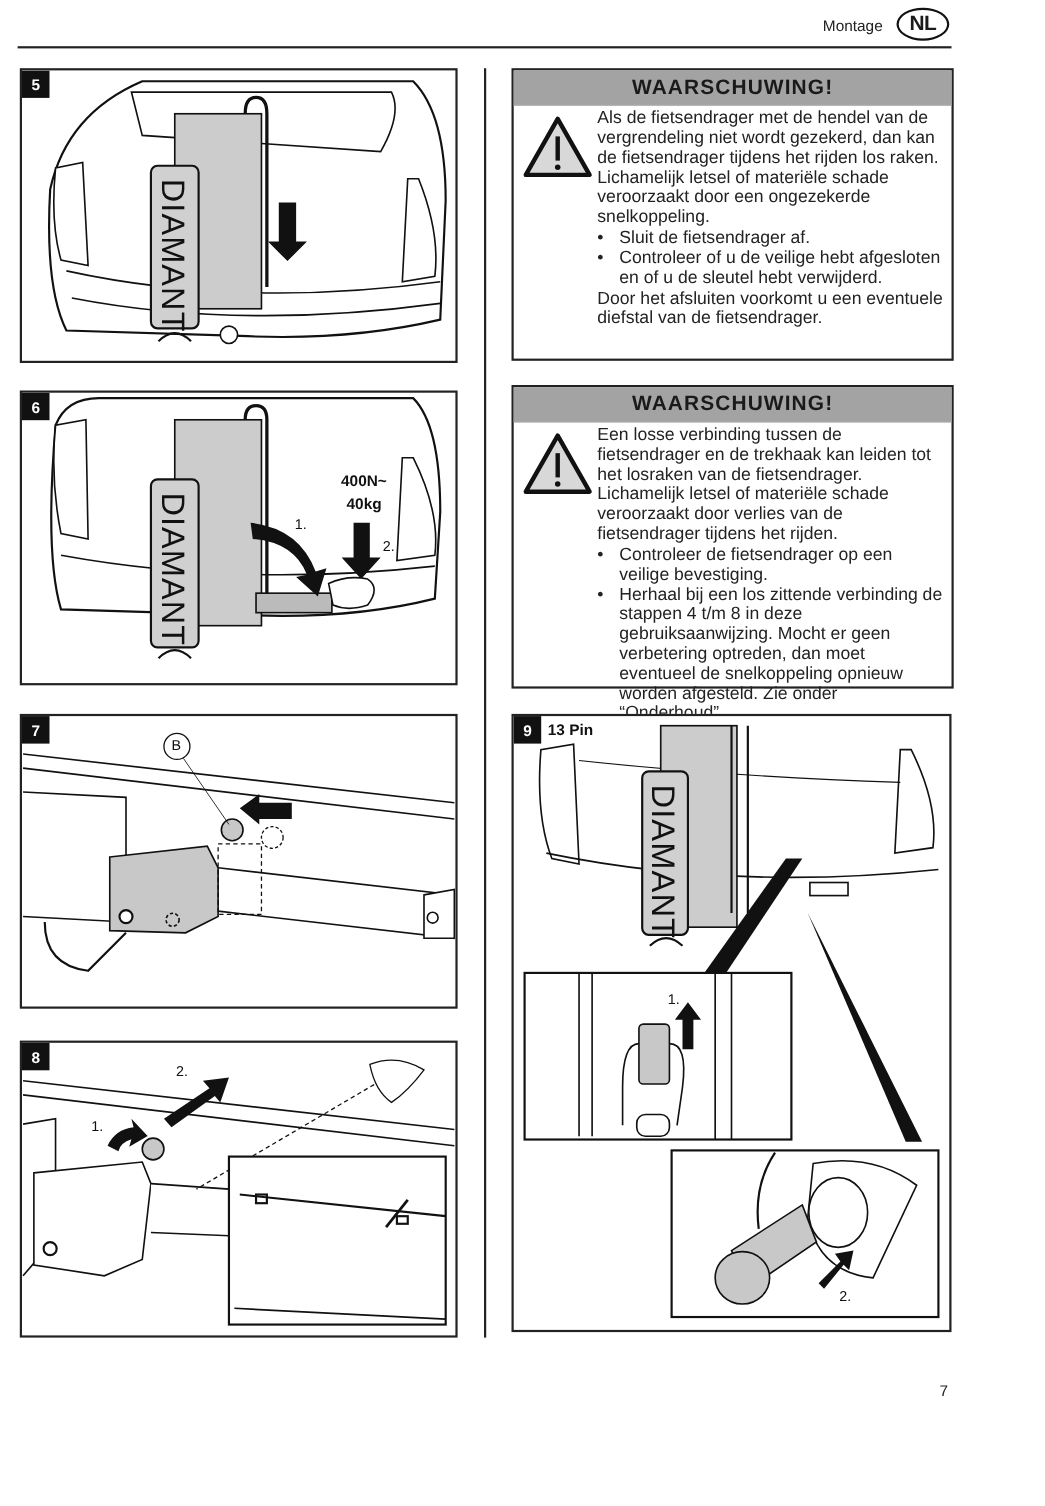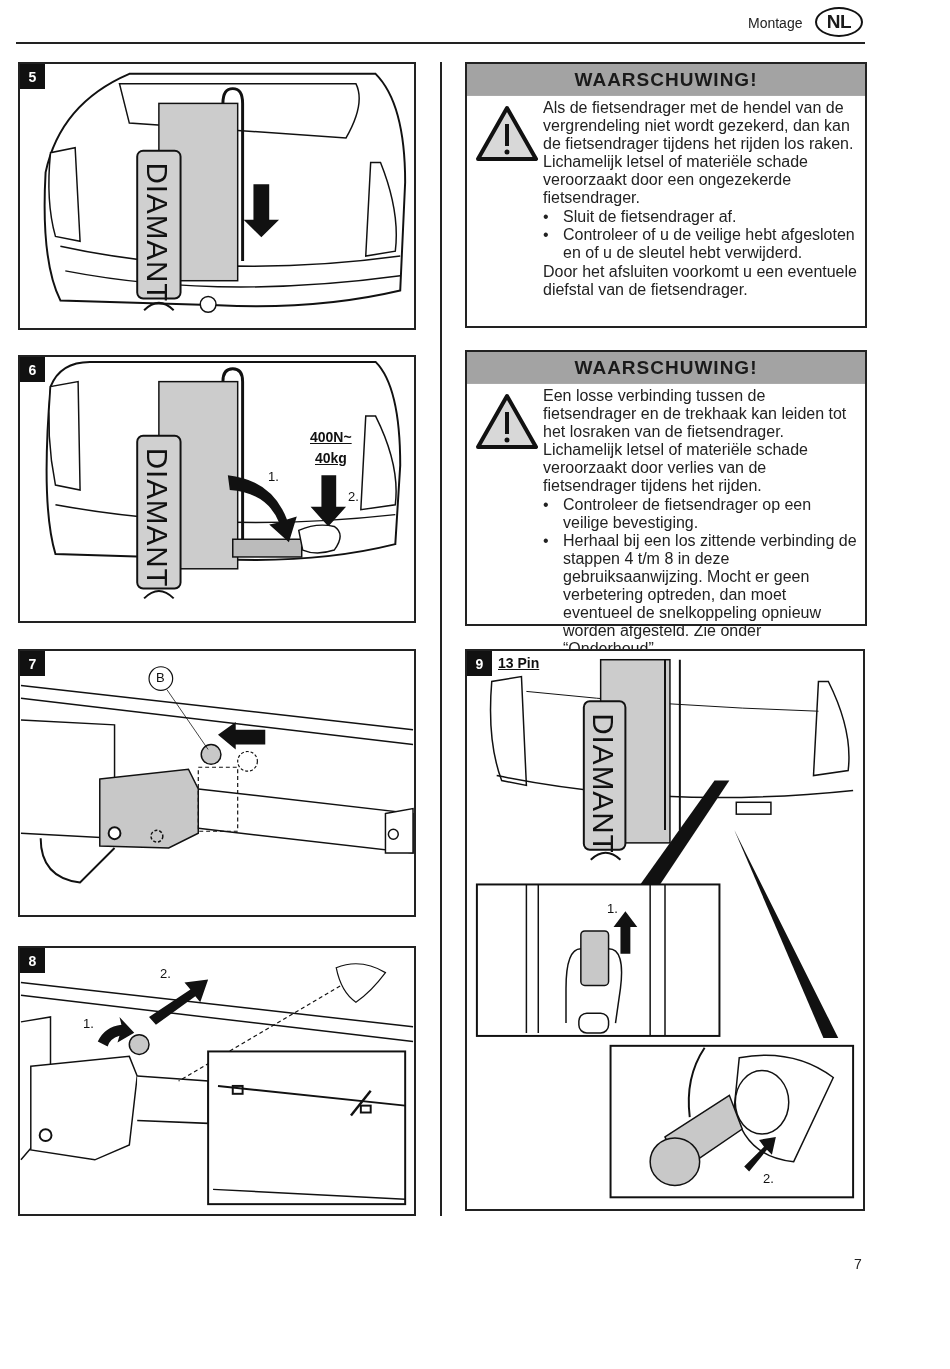--- a/index.html
+++ b/index.html
@@ -26,21 +26,21 @@
     position: absolute; border: 2px solid #222; box-sizing: border-box; background: #fff; overflow: hidden;
   }
   .fig svg { position: absolute; left: 0; top: 0; width: 100%; height: 100%; }
   .step-num {
     position: absolute; left: 0; top: 0; width: 25px; height: 25px; background: #111; color: #fff;
     font-weight: bold; font-size: 14px; display: flex; align-items: center; justify-content: center; z-index: 2;
   }
   .fig-label {
     position: absolute; font-size: 13px; color: #111; z-index: 2;
   }
-  .fig-label.bold { font-weight: bold; font-size: 14px; text-decoration: underline; }
+  .fig-label.bold { font-weight: bold; font-size: 14px; }
   .warn {
     position: absolute; border: 2px solid #222; box-sizing: border-box; background: #fff;
   }
   .warn-head {
     background: #a3a3a3; border-bottom: 1px solid #aaa; text-align: center;
     font-weight: bold; font-size: 19px; letter-spacing: 1px; height: 31px; line-height: 31px;
   }
   .warn-icon { position: absolute; left: 8px; top: 40px; width: 64px; height: 58px; }
   .warn-body {
     position: absolute; left: 76px; right: 6px; top: 35px; font-size: 16px; line-height: 18px; color: #222;
@@ -154,21 +154,21 @@
 
 <div class="warn" style="left:465px;top:62px;width:402px;height:266px;">
   <div class="warn-head">WAARSCHUWING!</div>
   <svg class="warn-icon" viewBox="0 0 64 58">
     <path d="M32,4 L61,55 L3,55 Z" fill="#d8d8d8" stroke="#111" stroke-width="4" stroke-linejoin="round"></path>
     <rect x="30" y="20" width="4" height="22" fill="#111"></rect>
     <circle cx="32" cy="48" r="2.5" fill="#111"></circle>
   </svg>
   <div class="warn-body">
     <p>Als de fietsendrager met de hendel van de vergrendeling niet wordt gezekerd, dan kan de fietsendrager tijdens het rijden los raken.</p>
-    <p>Lichamelijk letsel of materiële schade veroorzaakt door een ongezekerde fietsendrager.</p>
+    <p>Lichamelijk letsel of materiële schade veroorzaakt door een ongezekerde snelkoppeling.</p>
     <ul>
       <li>Sluit de fietsendrager af.</li>
       <li>Controleer of u de veilige hebt afgesloten en of u de sleutel hebt verwijderd.</li>
     </ul>
     <p>Door het afsluiten voorkomt u een eventuele diefstal van de fietsendrager.</p>
   </div>
 </div>
 
 <div class="warn" style="left:465px;top:350px;width:402px;height:276px;">
   <div class="warn-head">WAARSCHUWING!</div>

